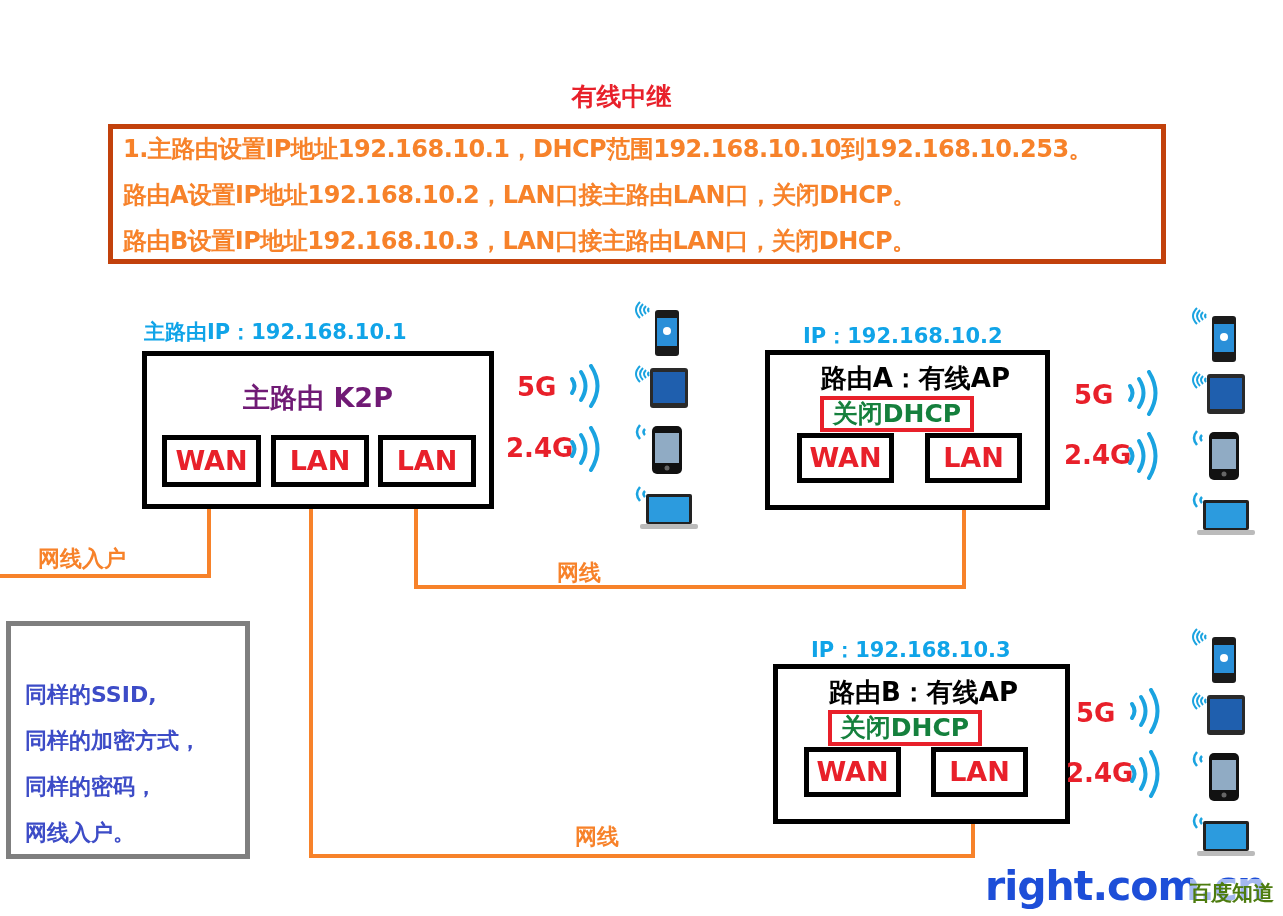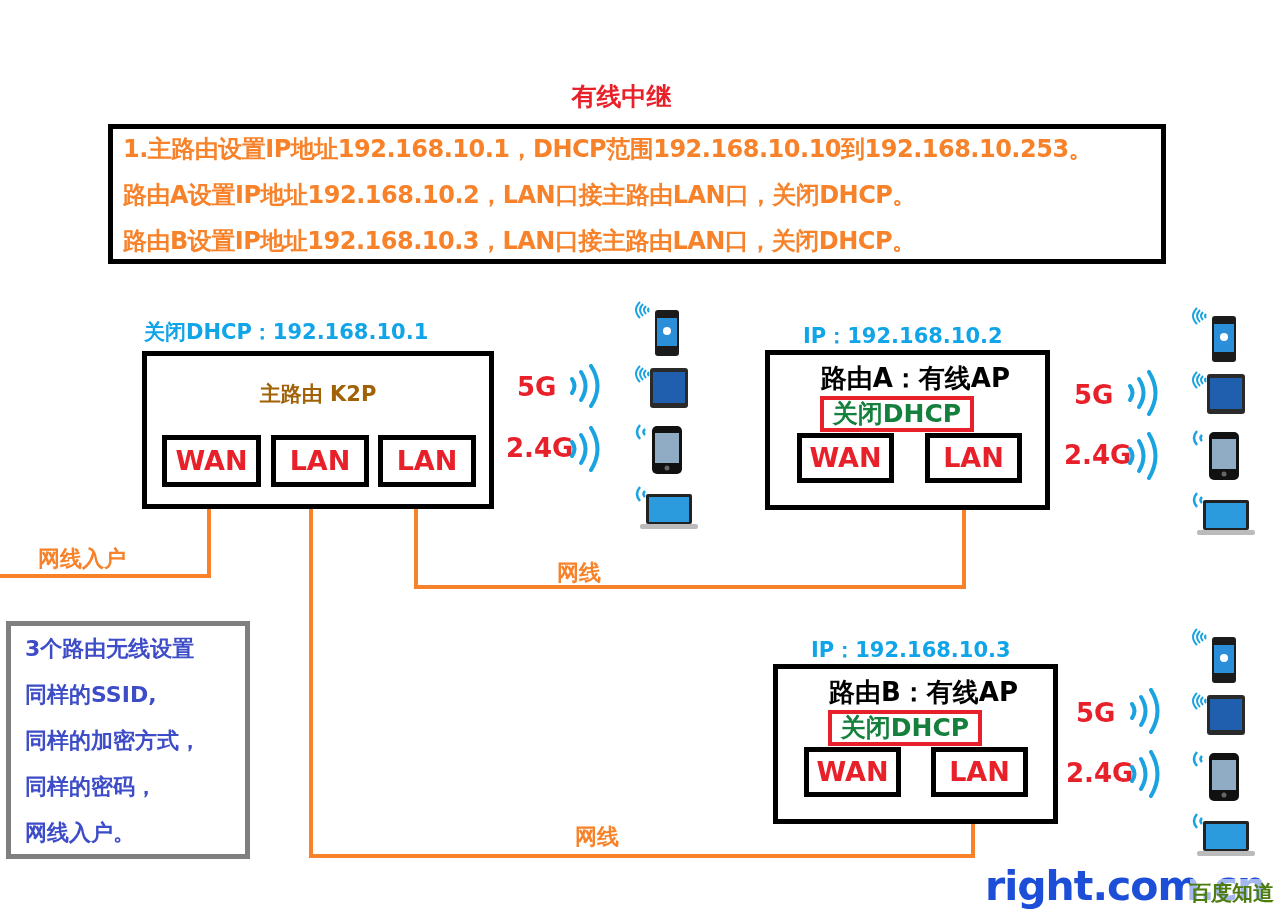--- a/index.html
+++ b/index.html
@@ -1,24 +1,24 @@
 <!DOCTYPE html>
 <html><head>
 <meta charset="utf-8">
 <style>
   html, body { margin:0; padding:0; background:#ffffff; }
   body { width:1283px; height:916px; position:relative; overflow:hidden;
          font-family:"DejaVu Sans", "Liberation Sans", sans-serif; font-weight:bold; }
   .abs { position:absolute; }
   .title { left:0; width:1243px; top:80px; text-align:center; color:#e8202a; font-size:25px; }
-  .notes { left:108px; top:124px; width:1048px; height:130px; border:5px solid #000000; background:#fff; }
+  .notes { left:108px; top:124px; width:1048px; height:130px; border:5px solid #c2410c; background:#fff; }
   .notes .line { position:absolute; left:10px; color:#f7822a; font-size:24px; white-space:nowrap; letter-spacing:-0.5px; }
   .ip-label { color:#10a4e8; font-size:21px; white-space:nowrap; }
   .router { border:5px solid #000; background:#fff; }
-  .router-name-red { color:#a16207; font-size:21px; text-align:center; white-space:nowrap; }
+  .router-name-red { color:#701a75; font-size:27px; text-align:center; white-space:nowrap; }
   .router-name-black { color:#000; font-size:26px; text-align:right; white-space:nowrap; }
   .port { border:5px solid #000; background:#fff; color:#e8202a; font-size:27px; text-align:center; box-sizing:border-box; }
   .dhcp { border:4px solid #e8202a; color:#15803d; font-size:25px; text-align:center; box-sizing:border-box; line-height:28px; background:#fff; }
   .band { color:#e8202a; font-size:26px; white-space:nowrap; }
   .cable-label { color:#f7822a; font-size:22px; white-space:nowrap; }
   .tips { left:6px; top:621px; width:234px; height:228px; border:5px solid #7f7f7f; background:#fff; }
   .tips .line { position:absolute; left:14px; color:#3d4cc7; font-size:22px; white-space:nowrap; }
   .watermark { left:985px; top:862px; color:#1d4ed8; font-size:41px; font-family:"DejaVu Sans", sans-serif; font-weight:bold; letter-spacing:-1px; }
   .baidu { left:1190px; top:879px; color:#4d7c0f; font-size:21px; background:rgba(255,255,255,0.6); }
   svg.cables { position:absolute; left:0; top:0; }
@@ -33,21 +33,21 @@
 </svg>
 
 <div class="abs title">有线中继</div>
 
 <div class="abs notes">
   <div class="line" style="top:4px;">1.主路由设置IP地址192.168.10.1，DHCP范围192.168.10.10到192.168.10.253。</div>
   <div class="line" style="top:50px;">路由A设置IP地址192.168.10.2，LAN口接主路由LAN口，关闭DHCP。</div>
   <div class="line" style="top:96px;">路由B设置IP地址192.168.10.3，LAN口接主路由LAN口，关闭DHCP。</div>
 </div>
 
-<div class="abs ip-label" style="left:144px; top:318px;">关闭DHCP：192.168.10.1</div>
+<div class="abs ip-label" style="left:144px; top:318px;">主路由IP：192.168.10.1</div>
 <div class="abs router" style="left:142px; top:351px; width:342px; height:148px;">
   <div class="abs router-name-red" style="left:0; width:342px; top:24px;">主路由 K2P</div>
   <div class="abs port" style="left:15px; top:79px; width:99px; height:52px; line-height:42px;">WAN</div>
   <div class="abs port" style="left:124px; top:79px; width:98px; height:52px; line-height:42px;">LAN</div>
   <div class="abs port" style="left:231px; top:79px; width:98px; height:52px; line-height:42px;">LAN</div>
 </div>
 <div class="abs band" style="left:517px; top:372px;">5G</div>
 <div class="abs band" style="left:506px; top:433px;">2.4G</div>
 <svg class="abs" style="left:568px; top:364px;" width="36" height="44">
   <path d="M4,15 Q9,22 4,29" fill="none" stroke="#1aa3e0" stroke-width="4" stroke-linecap="round"></path>
@@ -74,21 +74,21 @@
   <path d="M13,9 Q22,23 13,37" fill="none" stroke="#1aa3e0" stroke-width="4" stroke-linecap="round"></path>
   <path d="M23,2 Q36,23 23,44" fill="none" stroke="#1aa3e0" stroke-width="4" stroke-linecap="round"></path>
 </svg>
 <svg class="abs" style="left:1126px; top:432px;" width="36" height="48">
   <path d="M4,17 Q9,24 4,31" fill="none" stroke="#1aa3e0" stroke-width="4" stroke-linecap="round"></path>
   <path d="M13,9 Q22,24 13,39" fill="none" stroke="#1aa3e0" stroke-width="4" stroke-linecap="round"></path>
   <path d="M23,2 Q36,24 23,46" fill="none" stroke="#1aa3e0" stroke-width="4" stroke-linecap="round"></path>
 </svg>
 
 <div class="abs ip-label" style="left:811px; top:636px;">IP：192.168.10.3</div>
-<div class="abs router" style="left:773px; top:664px; width:275px; height:150px;">
+<div class="abs router" style="left:773px; top:664px; width:275px; height:150px;padding-left:12px;">
   <div class="abs router-name-black" style="left:0; width:240px; top:6px;">路由B：有线AP</div>
   <div class="abs dhcp" style="left:50px; top:41px; width:154px; height:36px;">关闭DHCP</div>
   <div class="abs port" style="left:26px; top:78px; width:97px; height:50px; line-height:40px;">WAN</div>
   <div class="abs port" style="left:153px; top:78px; width:97px; height:50px; line-height:40px;">LAN</div>
 </div>
 <div class="abs band" style="left:1076px; top:698px;">5G</div>
 <div class="abs band" style="left:1066px; top:758px;">2.4G</div>
 <svg class="abs" style="left:1128px; top:688px;" width="36" height="46">
   <path d="M4,16 Q9,23 4,30" fill="none" stroke="#1aa3e0" stroke-width="4" stroke-linecap="round"></path>
   <path d="M13,9 Q22,23 13,37" fill="none" stroke="#1aa3e0" stroke-width="4" stroke-linecap="round"></path>
@@ -98,21 +98,20 @@
   <path d="M4,17 Q9,24 4,31" fill="none" stroke="#1aa3e0" stroke-width="4" stroke-linecap="round"></path>
   <path d="M13,9 Q22,24 13,39" fill="none" stroke="#1aa3e0" stroke-width="4" stroke-linecap="round"></path>
   <path d="M23,2 Q36,24 23,46" fill="none" stroke="#1aa3e0" stroke-width="4" stroke-linecap="round"></path>
 </svg>
 
 <div class="abs cable-label" style="left:38px; top:544px;">网线入户</div>
 <div class="abs cable-label" style="left:557px; top:558px;">网线</div>
 <div class="abs cable-label" style="left:575px; top:822px;">网线</div>
 
 <div class="abs tips">
-  <div class="line" style="top:8px;">3个路由无线设置</div>
   <div class="line" style="top:54px;">同样的SSID,</div>
   <div class="line" style="top:100px;">同样的加密方式，</div>
   <div class="line" style="top:146px;">同样的密码，</div>
   <div class="line" style="top:192px;">网线入户。</div>
 </div>
 
 <div id="device-col-1" class="abs" style="left:630px; top:298px;">
     <div style="position: absolute; left: 0px; top: 0px;"><svg width="75" height="60">
         <path d="M10,4 Q2,12 10,20" stroke="#1aa3e0" stroke-width="2" fill="none"></path>
         <path d="M13,6 Q7,12 13,18" stroke="#1aa3e0" stroke-width="2" fill="none"></path>

